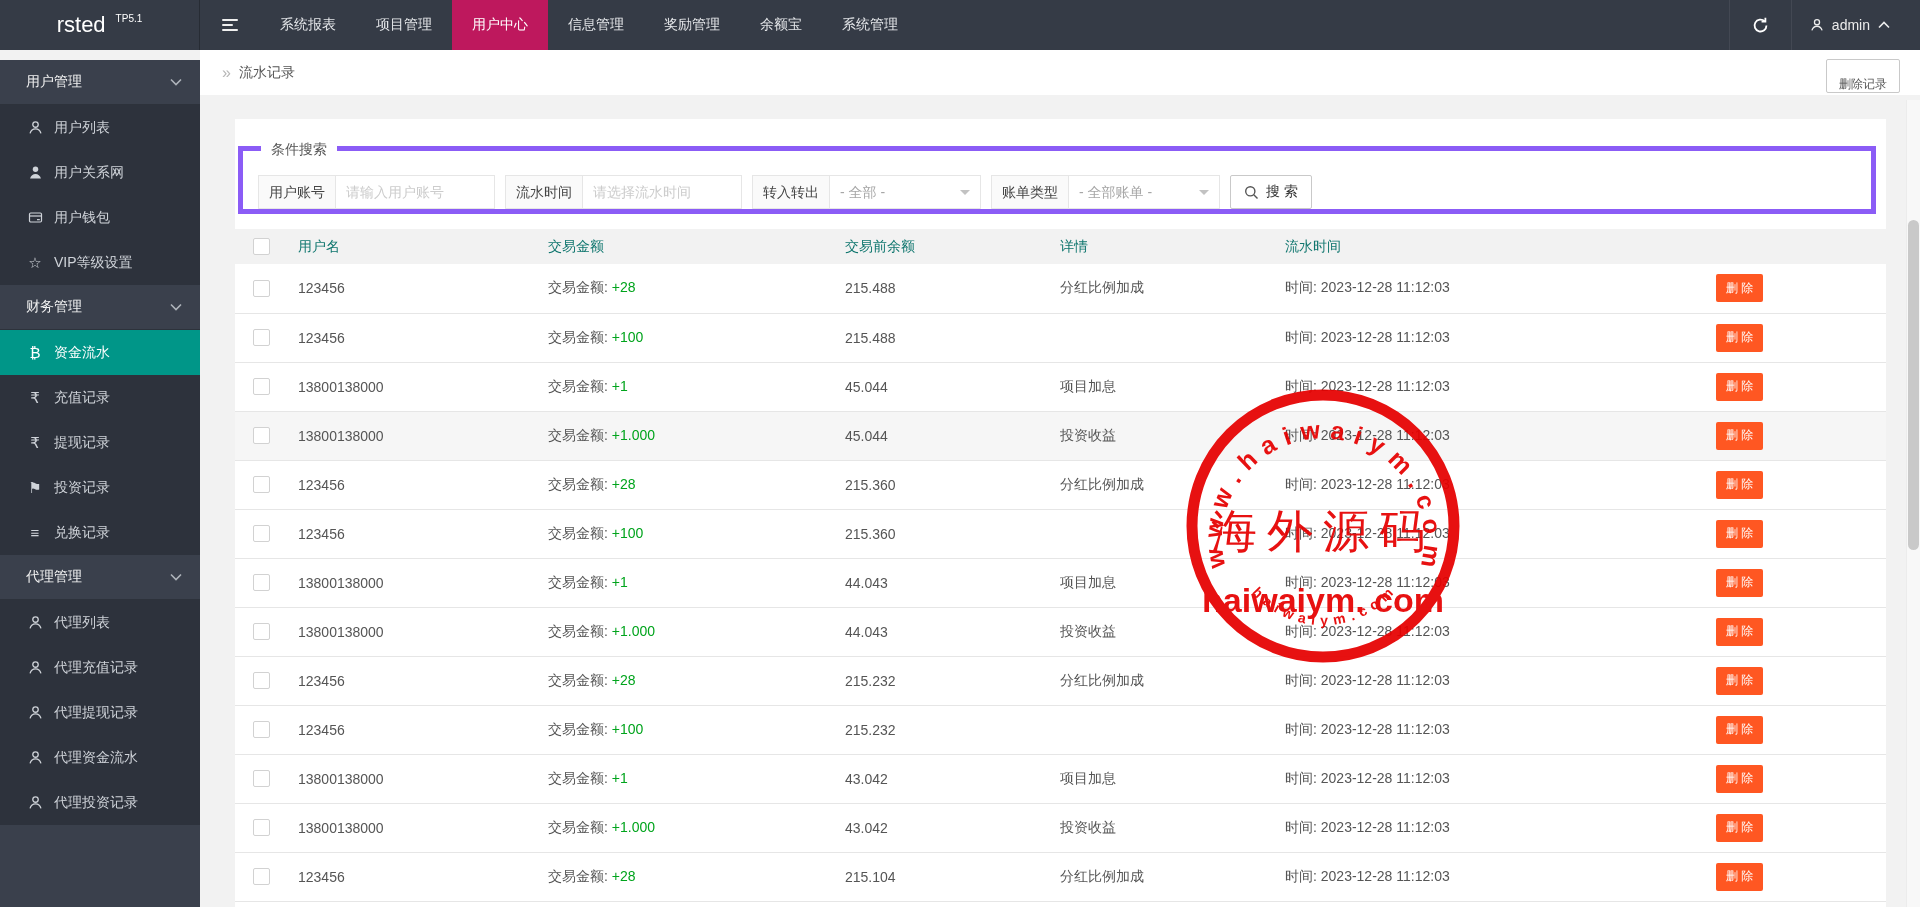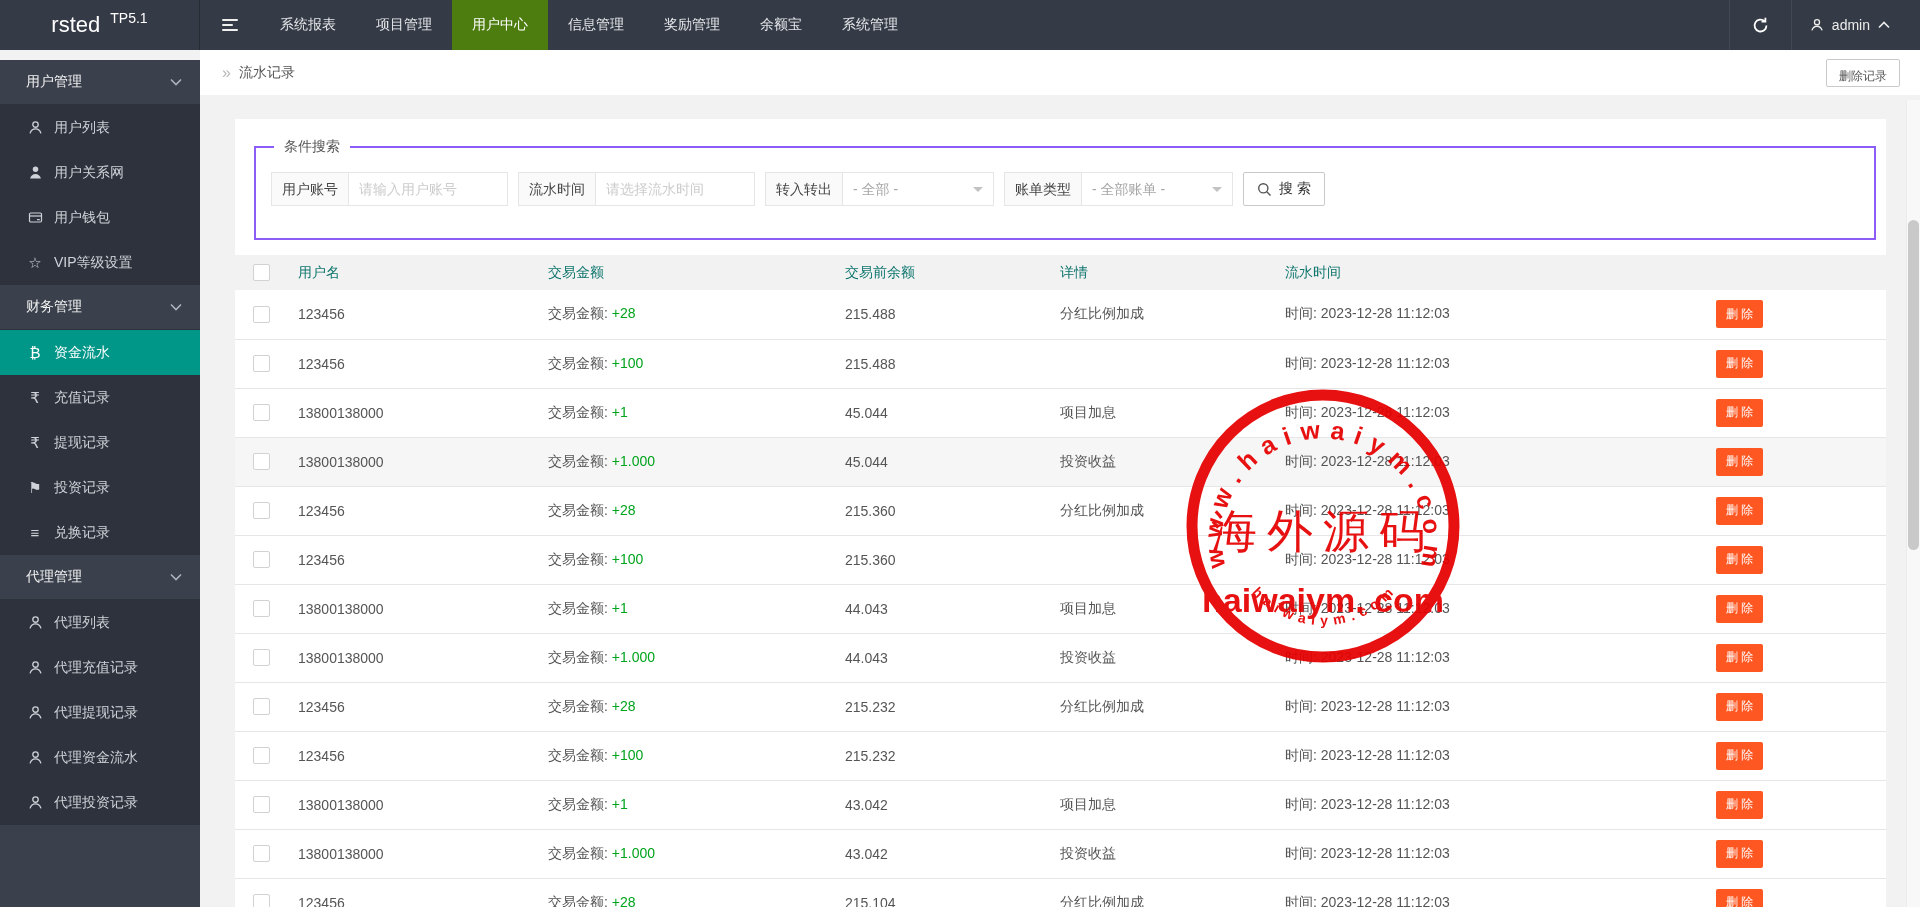--- a/index.html
+++ b/index.html
@@ -2,27 +2,27 @@
 <html><head>
 <meta charset="utf-8">
 <style>
   * { margin:0; padding:0; box-sizing:border-box; }
   html,body { width:1920px; height:907px; overflow:hidden; }
   body { font-family:"Liberation Sans","DejaVu Sans",sans-serif; background:#f2f2f2; position:relative; font-size:14px; }
 
   
   .navbar { position:absolute; top:0; left:0; right:0; height:50px; background:#353b46; display:flex; align-items:stretch; z-index:30; }
   .logo { width:200px; color:#fff; display:flex; align-items:center; justify-content:center; font-size:22px; border-right:1px solid rgba(0,0,0,.25); }
-  .logo sup { font-size:14px; margin-left:10px; position:relative; top:-7px; }
+  .logo sup { font-size:10px; margin-left:10px; position:relative; top:-7px; }
   .hamburger { width:60px; display:flex; flex-direction:column; justify-content:center; align-items:center; gap:3px; cursor:pointer; }
   .hamburger i { display:block; width:16px; height:2px; background:#f0f0f0; border-radius:1px; }
   .hamburger i.mid { width:11px; align-self:flex-start; margin-left:22px; }
   .nav-items { display:flex; align-items:stretch; }
   .nav-item { padding:16px 20px; display:flex; align-items:center; color:#e4e6e9; cursor:pointer; }
-  .nav-item.active { background:#4d7c0f; color:#fff; }
+  .nav-item.active { background:#be185d; color:#fff; }
   .nav-right { margin-left:auto; display:flex; align-items:stretch; }
   .vdiv { width:1px; background:rgba(255,255,255,.07); }
   .refresh { display:flex; align-items:center; padding:0 22px; color:#fff; cursor:pointer; }
   .admin { display:flex; align-items:center; gap:8px; padding:0 30px 0 18px; color:#ececec; cursor:pointer; }
 
   
   .sidebar { position:absolute; top:60px; left:0; width:200px; bottom:0; background:#3a404c; z-index:20; }
   .side-header { height:45px; display:flex; align-items:center; padding:0 18px 0 26px; color:#f2f2f2; background:#3a404c; border-bottom:1px solid rgba(0,0,0,.22); cursor:pointer; position:relative; }
   .side-header .chev { margin-left:auto; display:flex; }
   .side-item { height:45px; display:flex; align-items:center; padding-left:25px; color:#cfd3d9; background:#2d323c; cursor:pointer; }
@@ -30,26 +30,26 @@
   .side-item .ic svg { width:15px; height:15px; }
   .side-item .lbl { margin-left:9px; }
   .side-item.active { background:#009688; color:#fff; }
 
   
   .content { position:absolute; top:50px; left:200px; right:0; bottom:0; overflow:hidden; }
   .bc-bar { height:45px; background:#fff; display:flex; align-items:center; padding-left:22px; position:relative; }
   .bc-sep { color:#b7b7b7; font-size:16px; margin-right:8px; }
   .bc-title { color:#555; }
   .btn-plain { background:#fff; border:1px solid #c9c9c9; border-radius:2px; color:#555; cursor:pointer; font-family:inherit; }
-  .del-record { position:absolute; right:20px; top:9px; height:28px; padding:8px 12px; font-size:12px; }
+  .del-record { position:absolute; right:20px; top:9px; height:28px; padding:16px 12px; font-size:12px; }
 
   .card { margin:24px 34px 0 35px; background:#fff; padding-bottom:60px; min-height:900px; }
 
   
-  .fieldset { position:relative; margin:0 10px 15px 19px; top:27px; border:2px solid #8b5cf6; padding:24px 15px 32px; margin-bottom:42px; }
+  .fieldset { position:relative; margin:0 10px 15px 3px; top:27px; border:5px solid #8b5cf6; padding:24px 15px 0; margin-bottom:42px; }
   .legend { position:absolute; top:-10px; left:18px; background:#fff; padding:0 10px; color:#555; }
   .search-row { display:flex; gap:10px; align-items:center; }
   .group { display:flex; align-items:stretch; border:1px solid #e6e6e6; height:34px; background:#fff; }
   .g-label { padding:0 10px; background:#fafafa; border-right:1px solid #e6e6e6; line-height:32px; color:#444; white-space:nowrap; }
   .group input { border:none; outline:none; width:158px; padding:0 10px; font-size:14px; color:#555; font-family:inherit; }
   .group input::placeholder { color:#ccc; }
   .g-value { width:120px; line-height:32px; padding-left:10px; color:#a6a6a6; }
   .caret { width:30px; display:flex; align-items:center; justify-content:center; }
   .caret:after { content:""; border:5px solid transparent; border-top-color:#c2c2c2; margin-top:5px; }
   .search-btn { height:34px; padding:0 13px; display:flex; align-items:center; gap:7px; font-size:14px; color:#333; }

